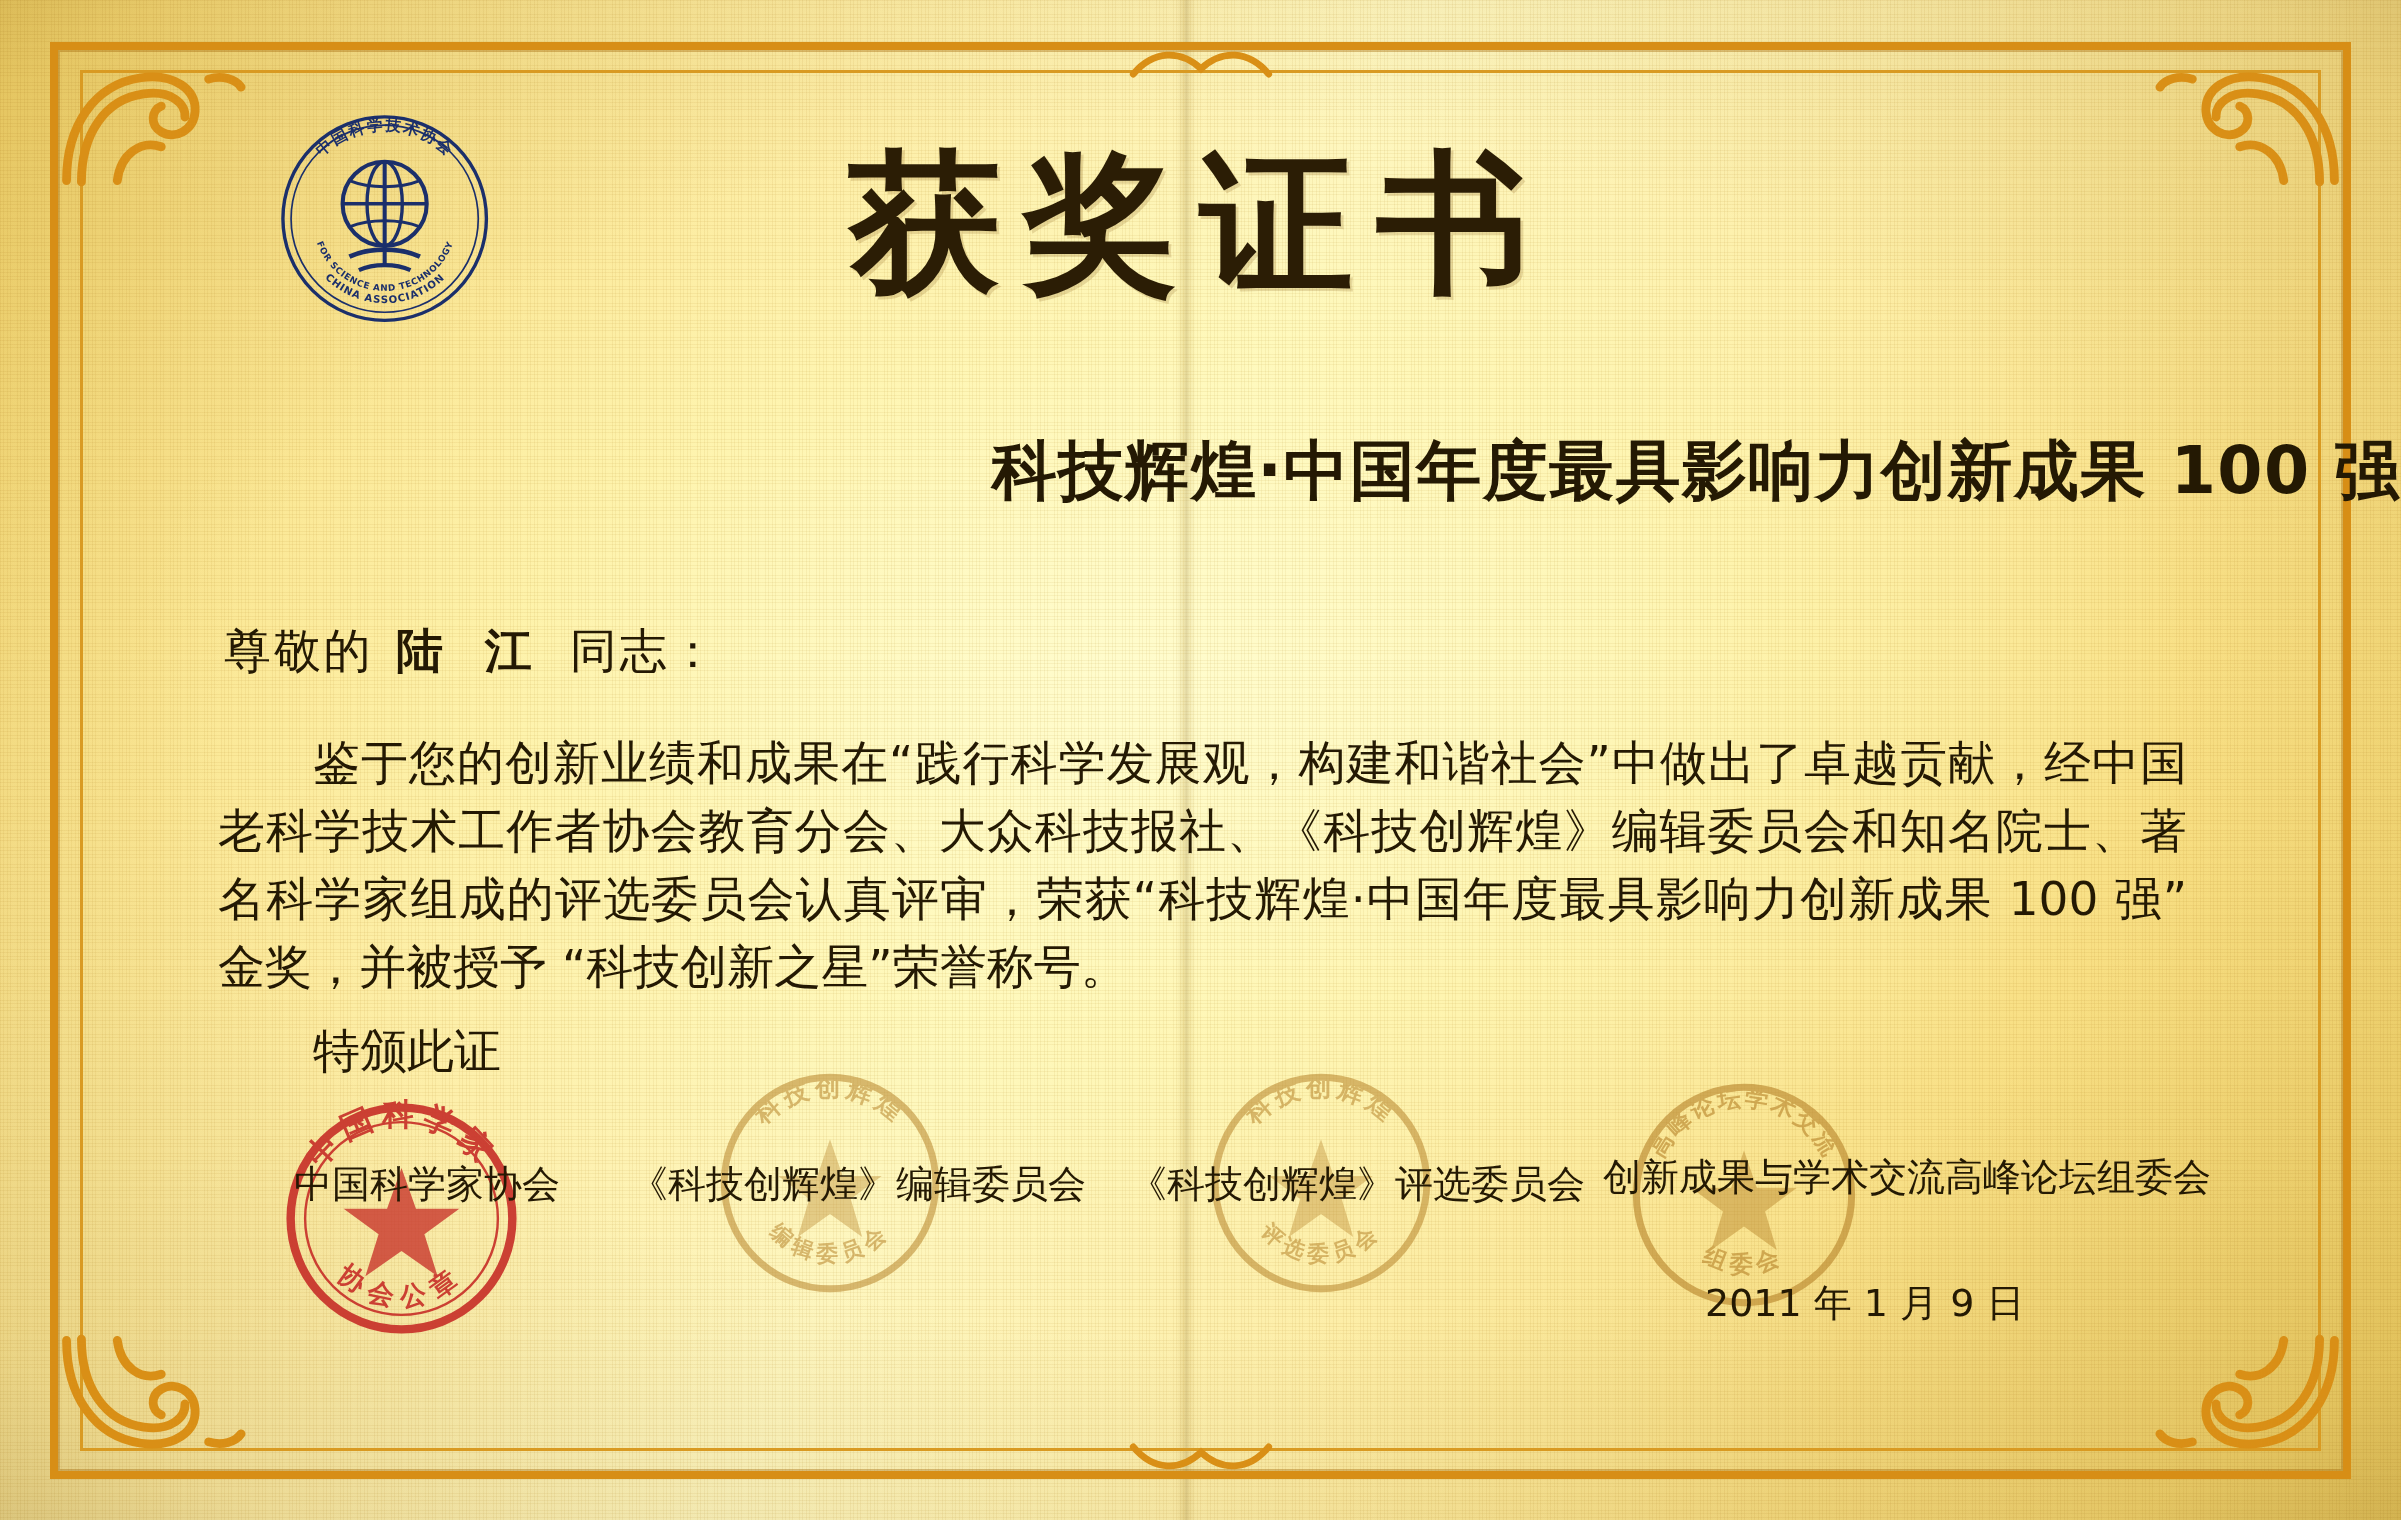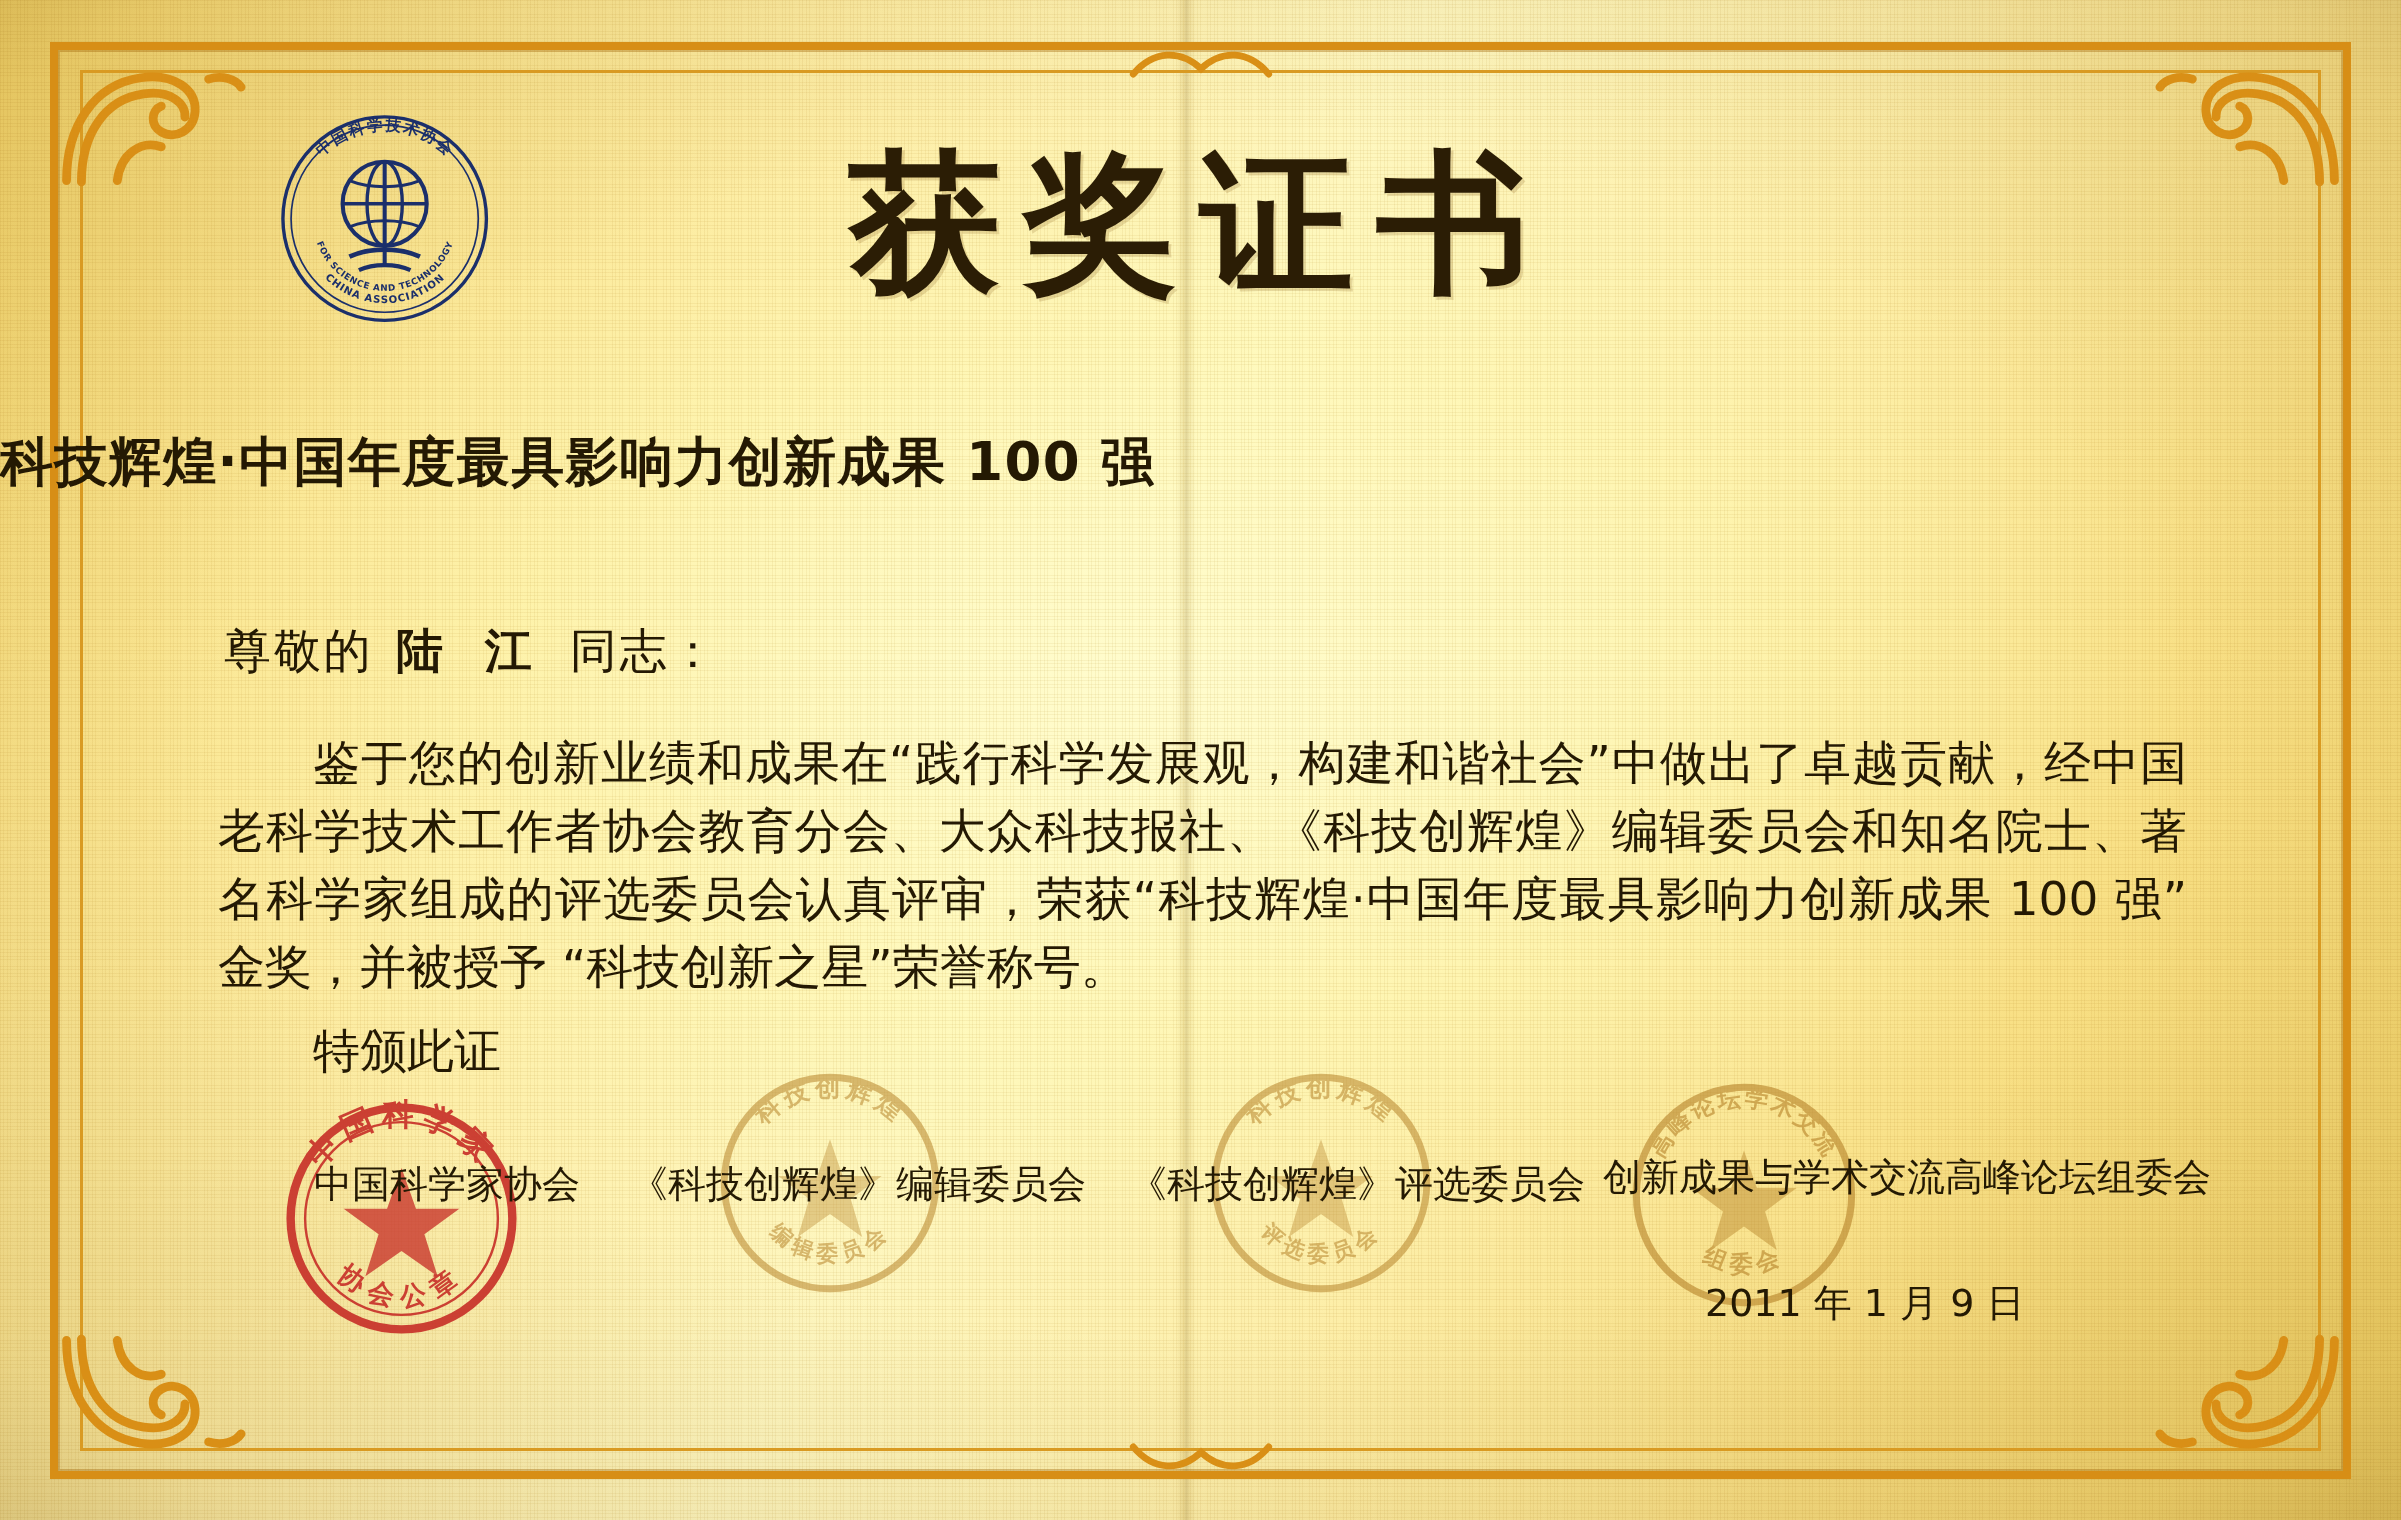--- a/index.html
+++ b/index.html
@@ -111,24 +111,24 @@
     text-shadow: 2.7px 2.7px 0 rgba(120,80,10,0.18);
     white-space: nowrap;
   }
 
   
   #award-title {
     position: absolute;
     left: 0;
     top: 427px;
     width: 2401px;
-    text-align: left;
+    text-align: right;
     font-family: "DejaVu Sans", "Liberation Sans", sans-serif;
     font-weight: bold;
-    font-size: 53px;
+    font-size: 65px;
     letter-spacing: 1.4px;
     color: #241903;
     white-space: nowrap;
   }
 
   
   #salutation {
     position: absolute;
     left: 224px;
     top: 620px;
@@ -171,21 +171,21 @@
   }
 
   
   .signatory {
     position: absolute;
     font-size: 38px;
     color: #241903;
     white-space: nowrap;
     font-family: "DejaVu Sans", "Liberation Sans", sans-serif;
   }
-  #sig-1 { left: 314px;  top: 1159px; }
+  #sig-1 { left: 294px;  top: 1159px; }
   #sig-2 { left: 630px;  top: 1159px; }
   #sig-3 { left: 1129px; top: 1159px; }
   #sig-4 { left: 1603px; top: 1152px; }
 
   #date-line {
     position: absolute;
     left: 1705px;
     top: 1278px;
     font-size: 38px;
     color: #241903;

